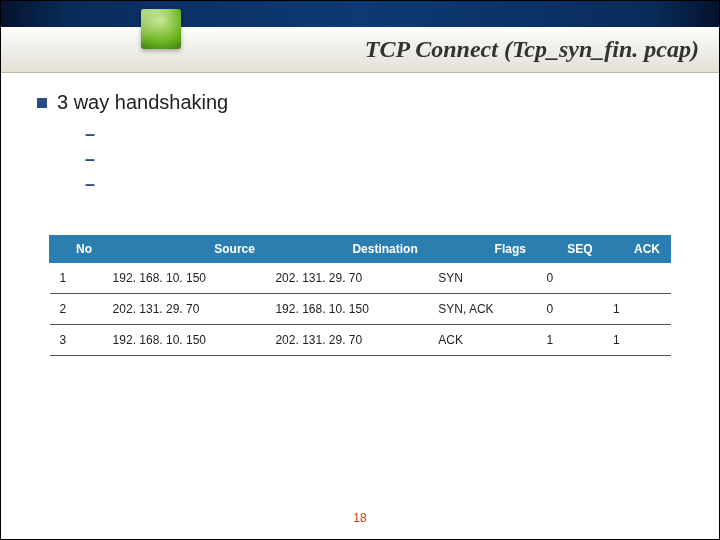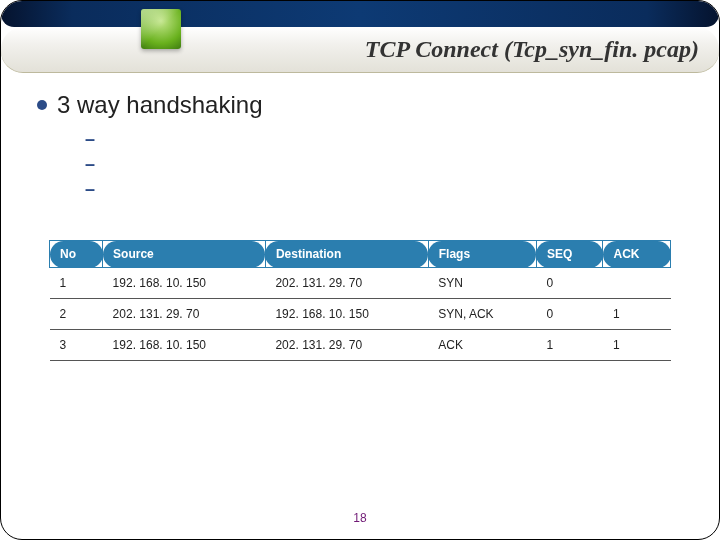--- a/index.html
+++ b/index.html
@@ -1,15 +1,15 @@
 <!DOCTYPE html>
 <html><head>
 <meta charset="utf-8">
 <style>
-  * { box-sizing: border-box; margin: 0; padding: 0; border-radius: 22px; }
+  * { box-sizing: border-box; margin: 0; padding: 0; }
   body {
     width: 720px;
     height: 540px;
     background: #fff;
     font-family: Verdana, Geneva, sans-serif;
     position: relative;
     border: 1px solid #000;
     overflow: hidden;
   }
   .header-band {
@@ -59,21 +59,21 @@
     display: flex;
     align-items: center;
     gap: 10px;
     margin-bottom: 10px;
   }
   .heading-bullet {
     width: 10px; height: 10px;
     background: #2b4b87;
   }
   .heading-text {
-    font-size: 24px;
+    font-size: 20px;
     color: #222;
   }
   .sublist {
     margin-left: 48px;
   }
   .sub-row {
     display: flex;
     align-items: baseline;
     gap: 10px;
     margin-bottom: 4px;
@@ -93,41 +93,41 @@
     padding: 0 12px;
   }
   table {
     width: 100%;
     border-collapse: collapse;
     font-size: 12px;
   }
   thead th {
     background: #2b7eaf;
     color: #fff;
-    text-align: left;
+    text-align: right;
     font-weight: bold;
     padding: 6px 10px;
     border: 1px solid #2b7eaf;
   }
   tbody td {
     padding: 8px 10px;
     border-bottom: 1px solid #555;
     color: #222;
     background: #fff;
   }
   tbody tr:first-child td {
     border-top: 1px solid #555;
   }
   .page-num {
     position: absolute;
     bottom: 14px;
     left: 0; right: 0;
     text-align: center;
     font-size: 12px;
-    color: #701a75;
+    color: #c2410c;
   }
 </style>
 </head>
 <body>
 
 <div class="header-band">
   <div class="logo"></div>
 </div>
 
 <div class="title-bar">

